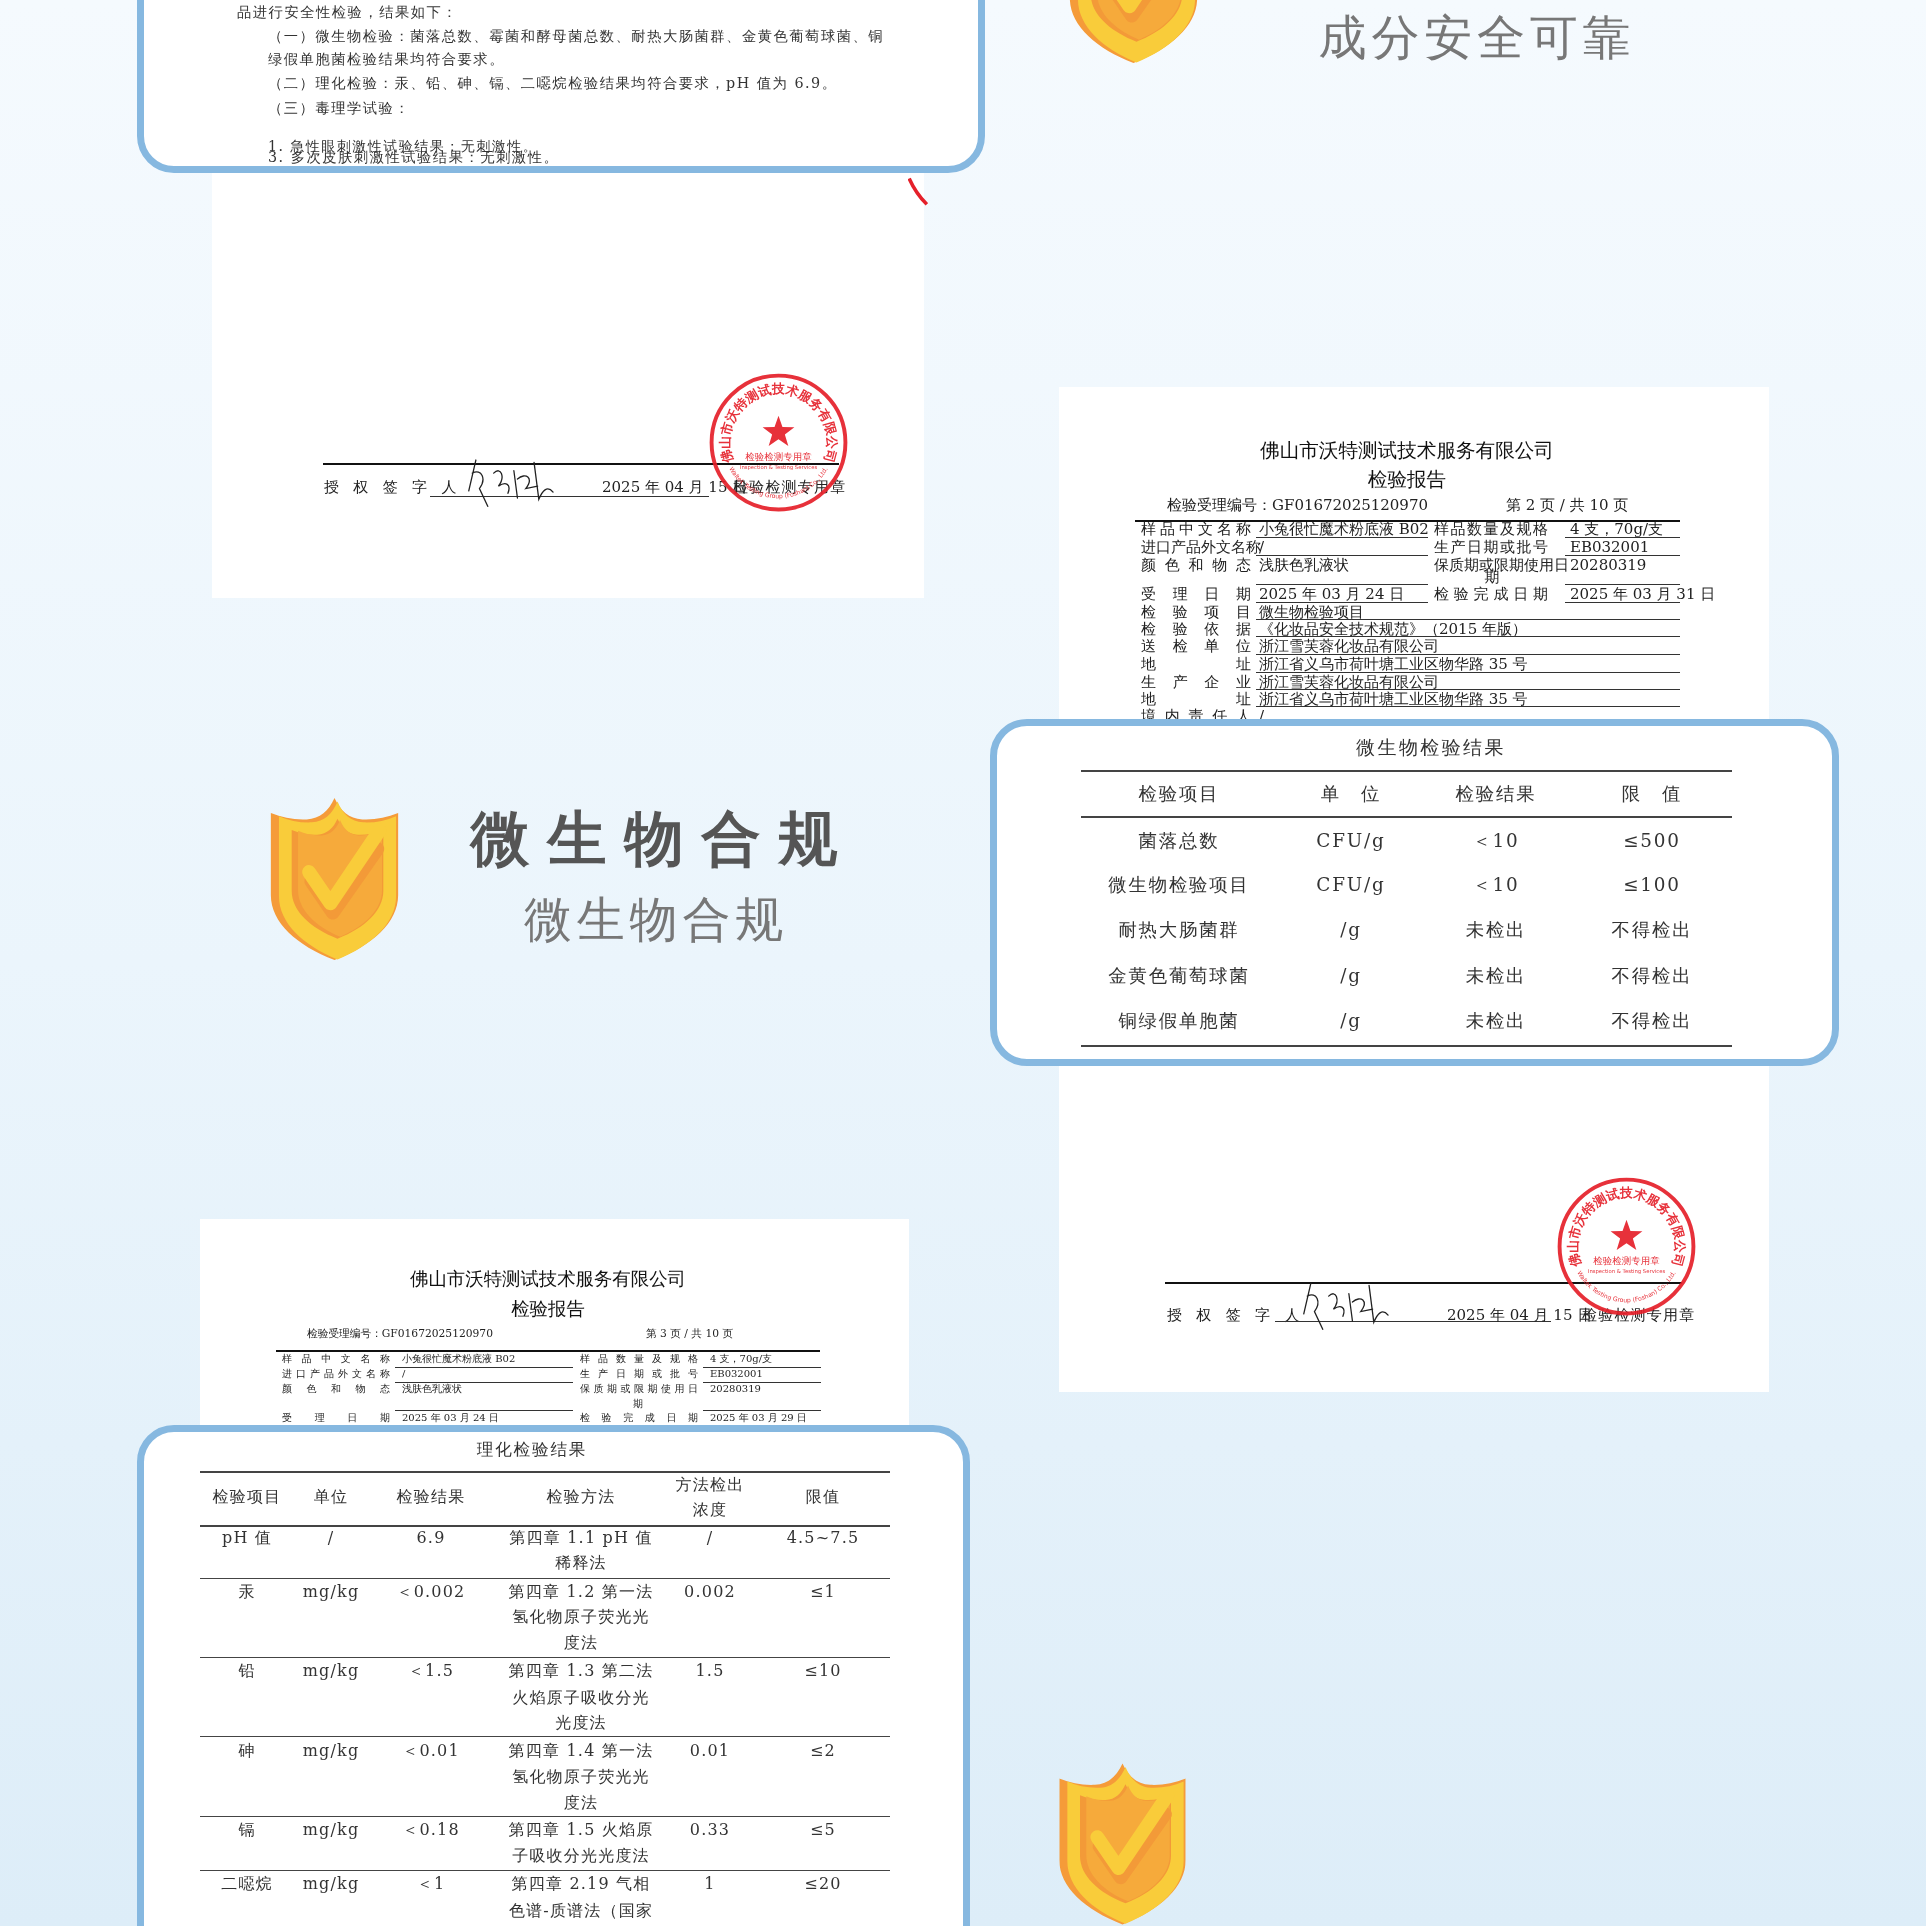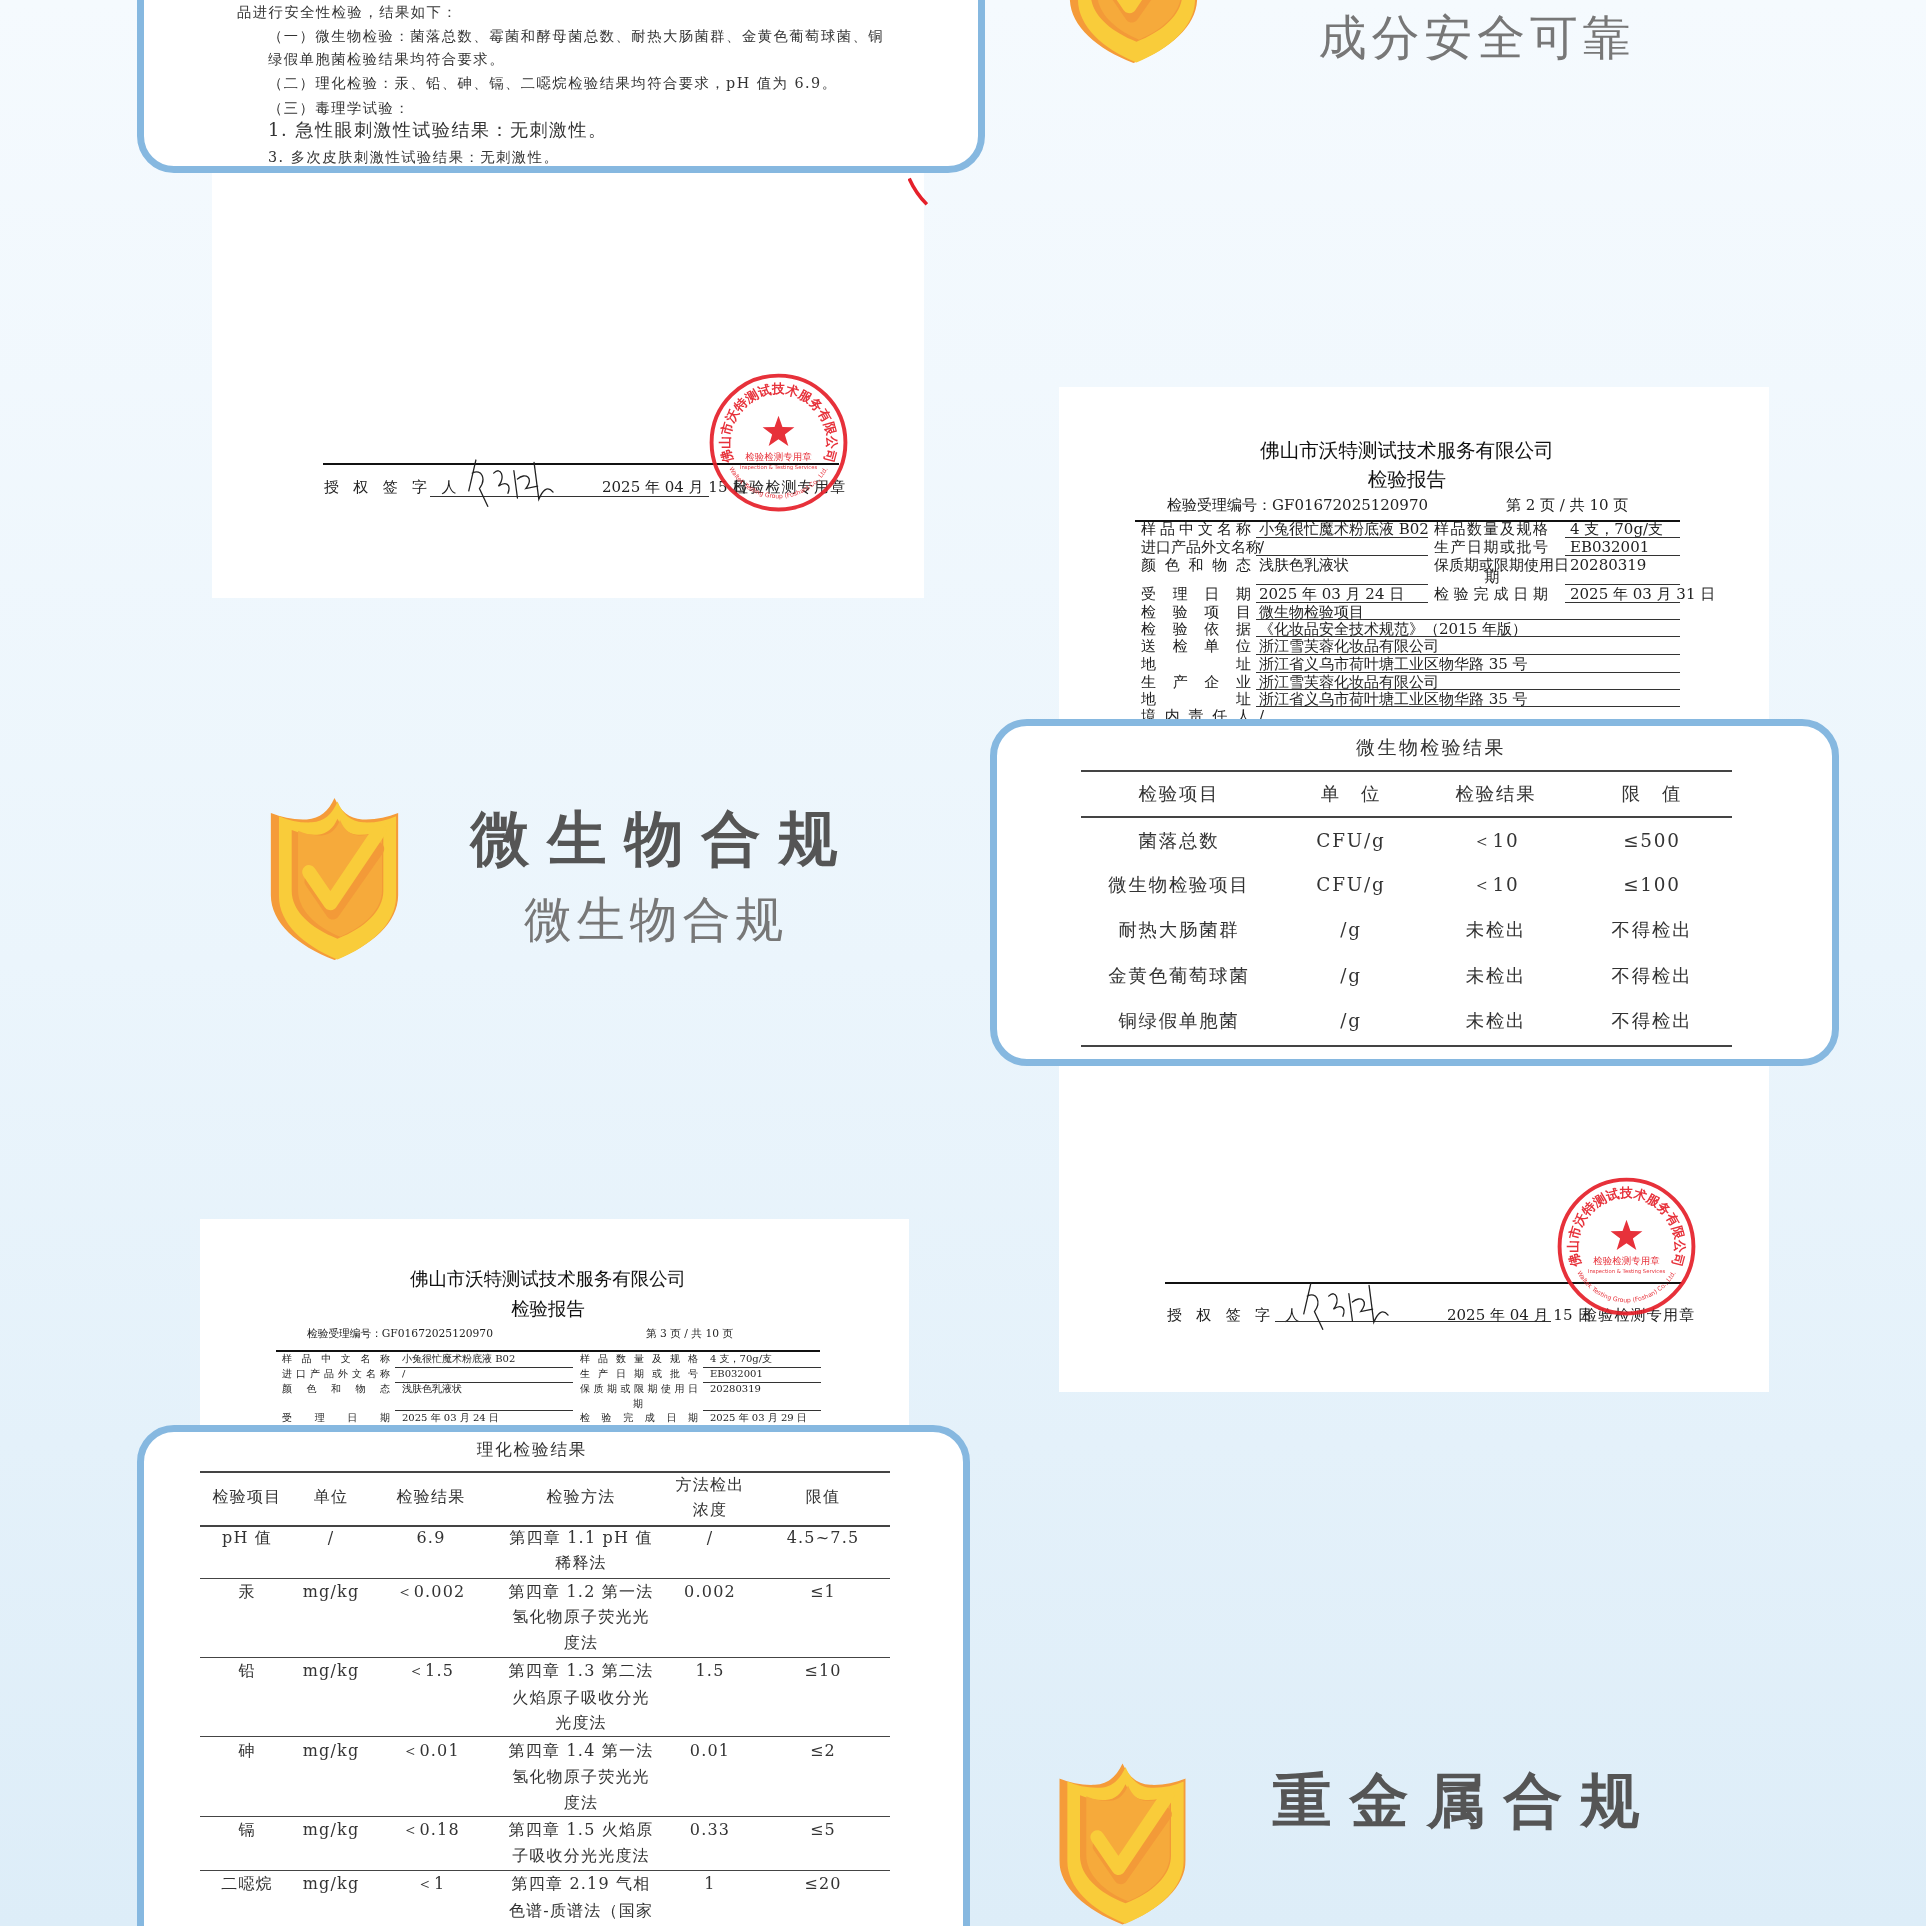--- a/index.html
+++ b/index.html
@@ -67,21 +67,21 @@
     <text x="130" y="178" font-size="9.5" text-anchor="middle" fill="#E5202A" font-family="DejaVu Sans, sans-serif">Inspection &amp; Testing Services</text>
     <text font-size="11" fill="#E5202A" font-family="DejaVu Sans, sans-serif"><textPath href="#seal1-bot" startOffset="50%" text-anchor="middle">Waltek Testing Group (Foshan) Co., Ltd.</textPath></text>
   </svg>
 
   <div class="panel" style="left:137px;top:-71px;width:848px;height:244px"></div>
   <div class="a pt" style="left:237px;top:5.4px;font-size:14.3px;letter-spacing:1.5px;color:#333">品进行安全性检验，结果如下：</div>
   <div class="a pt" style="left:268px;top:28.5px;font-size:14.3px;letter-spacing:1.5px;color:#333">（一）微生物检验：菌落总数、霉菌和酵母菌总数、耐热大肠菌群、金黄色葡萄球菌、铜</div>
   <div class="a pt" style="left:268px;top:52px;font-size:14.3px;letter-spacing:1.5px;color:#333">绿假单胞菌检验结果均符合要求。</div>
   <div class="a pt" style="left:268px;top:76px;font-size:14.3px;letter-spacing:1.5px;color:#333">（二）理化检验：汞、铅、砷、镉、二噁烷检验结果均符合要求，pH 值为 6.9。</div>
   <div class="a pt" style="left:268px;top:101px;font-size:14.3px;letter-spacing:1.5px;color:#333">（三）毒理学试验：</div>
-  <div class="a pt" style="left:268px;top:121px;font-size:18px;letter-spacing:1.5px;color:#333">1.  急性眼刺激性试验结果：无刺激性。</div>
+  <div class="a pt" style="left:268px;top:139px;font-size:14px;letter-spacing:1.5px;color:#333">1.  急性眼刺激性试验结果：无刺激性。</div>
   <div class="a pt" style="left:268px;top:150px;font-size:14.3px;letter-spacing:1.5px;color:#333">3.  多次皮肤刺激性试验结果：无刺激性。</div>
 
   <svg class="shield" style="left:1069px;top:-99px" width="129" height="162" viewBox="0 0 217 273">
       <use href="#shield-sym"></use>
     </svg>
   <div class="heading c h-sub" style="left:1477px;top:13px">成分安全可靠</div>
 
   <div class="doc" style="left:1059px;top:387px;width:710px;height:1005px"></div>
   <div class="a dt c doc-title" style="left:1407px;top:441px;font-size:19.6px">佛山市沃特测试技术服务有限公司</div>
   <div class="a dt c doc-title" style="left:1407px;top:470px;font-size:19.6px">检验报告</div>
@@ -303,16 +303,15 @@
   <div class="a pt c ct" style="left:331px;top:1876px">mg/kg</div>
   <div class="a pt c ct" style="left:431px;top:1876px">＜1</div>
   <div class="a pt c ct" style="left:581px;top:1876px">第四章 2.19 气相</div>
   <div class="a pt c ct" style="left:581px;top:1903px">色谱-质谱法（国家</div>
   <div class="a pt c ct" style="left:710px;top:1876px">1</div>
   <div class="a pt c ct" style="left:823px;top:1876px">≤20</div>
 
   <svg class="shield" style="left:1059px;top:1763px" width="127" height="162" viewBox="0 0 213 273">
       <use href="#shield-sym"></use>
     </svg>
-  <div class="heading c h-bold" style="left:1465px;top:1771px">重金属合规</div>
 
 </div>
 
 
 </body></html>

